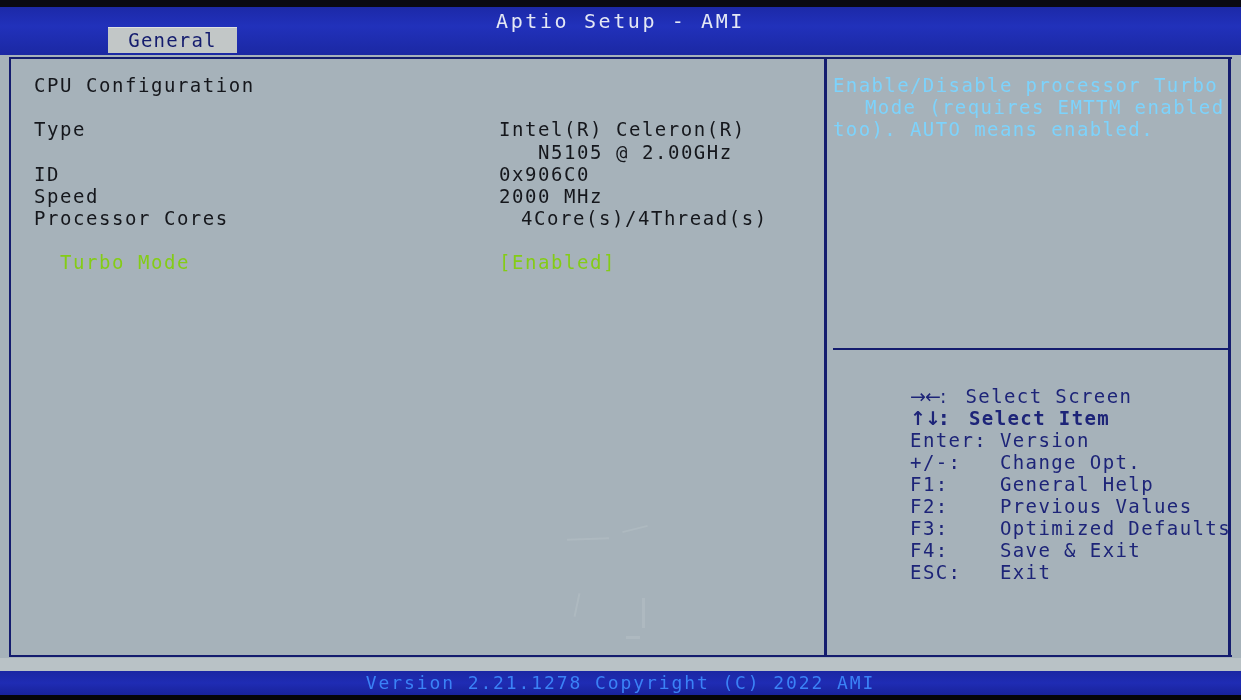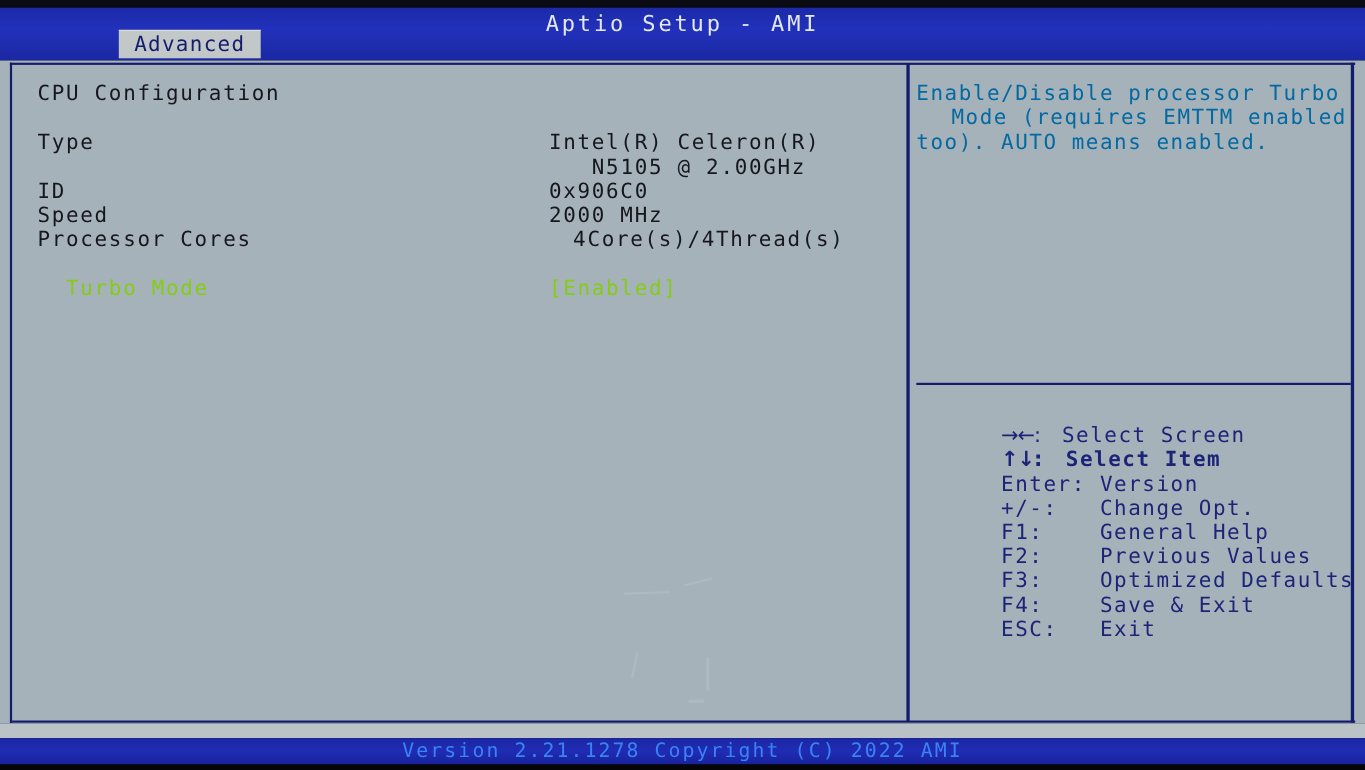--- a/index.html
+++ b/index.html
@@ -117,21 +117,21 @@
   }
 
   
   .rpane {
     position: absolute;
     left: 830px; top: 58px;
     width: 398px; height: 596px;
   }
   .rtext {
     position: absolute;
-    color: #0369a1;
+    color: #7dd3fc;
     font-size: 19px;
     letter-spacing: 1.4px;
     white-space: pre;
   }
   .legend-row {
     position: absolute;
     left: 3px;
     color: #1d2478;
     font-size: 19px;
     letter-spacing: 1.4px;
@@ -185,21 +185,21 @@
 </style>
 </head>
 <body>
 
 <div id="screen">
 
   <div class="top-black"></div>
 
   <div class="header-bar"></div>
   <div class="header-title">Aptio Setup - AMI</div>
-  <div class="tab">Advanced</div>
+  <div class="tab">General</div>
 
   <div class="body-area"></div>
 
   <div class="panel-border-top"></div>
   <div class="panel-border-left"></div>
   <div class="panel-border-right"></div>
   <div class="panel-border-bottom"></div>
   <div class="vdivider"></div>
   <div class="hdivider"></div>
 

